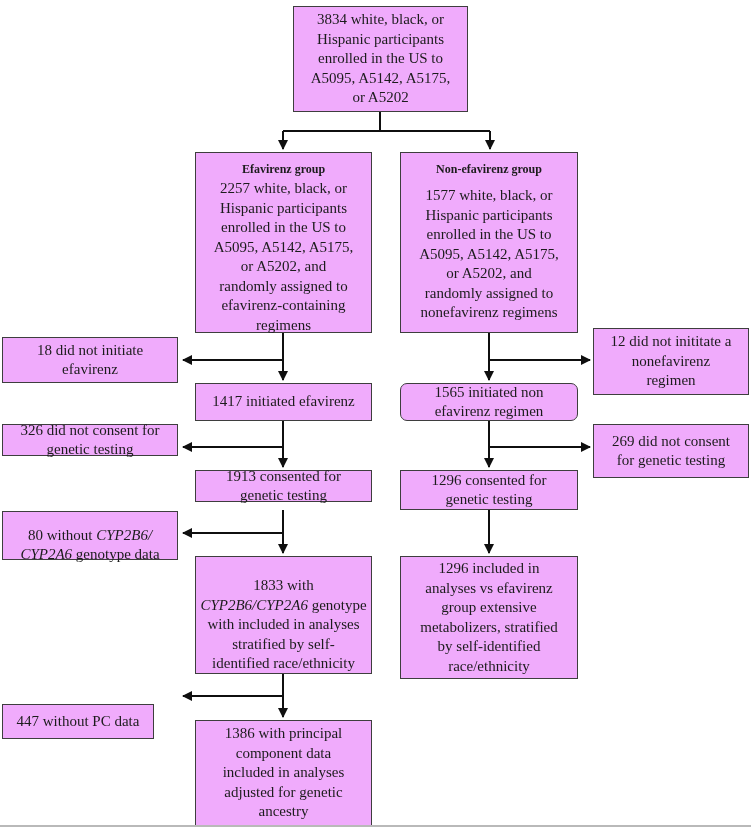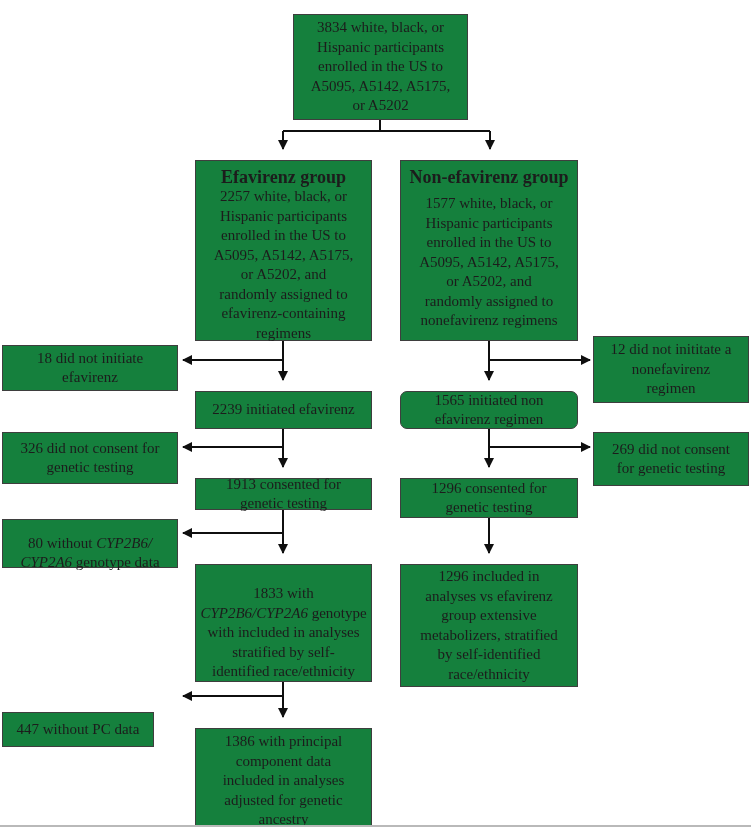--- a/index.html
+++ b/index.html
@@ -17,40 +17,39 @@
   #connectors {
     position: absolute;
     left: 0; top: 0;
     width: 751px; height: 827px;
     pointer-events: none;
   }
   .box {
     position: absolute;
     box-sizing: border-box;
     border: 1.6px solid #3e3e3e;
-    background: #15803d;
+    background: #f0abfc;
     display: flex;
     align-items: center;
     justify-content: center;
     text-align: center;
     white-space: pre-line;
     font-size: 15px;
     line-height: 19.5px;
     padding: 2px 4px;
-    margin-top: 8px;
   }
   .box .inner { white-space: pre-line; }
   .branch {
     flex-direction: column;
     justify-content: flex-start;
     padding-top: 6px;
   }
   .branch .box-header {
     font-weight: bold;
-    font-size: 18px;
+    font-size: 12px;
     line-height: 20px;
   }
   .branch .box-body {
     flex: 1;
     display: flex;
     align-items: center;
     justify-content: center;
   }
   .gene { font-style: italic; }
   line { stroke: #0f0f0f; stroke-width: 2; }
@@ -113,23 +112,23 @@
 enrolled in the US to
 A5095, A5142, A5175,
 or A5202, and
 randomly assigned to
 nonefavirenz regimens</div>
   </div>
 
   <div class="box" style="left:2px; top:337px; width:176px; height:46px;">18 did not initiate
 efavirenz</div>
 
-  <div class="box" style="left:195px; top:383px; width:177px; height:38px;">2239 initiated efavirenz</div>
+  <div class="box" style="left:195px; top:383px; width:177px; height:38px;">1417 initiated efavirenz</div>
 
-  <div class="box" style="left:2px; top:424px; width:176px; height:52px;">326 did not consent for
+  <div class="box" style="left:2px; top:424px; width:176px; height:32px;">326 did not consent for
 genetic testing</div>
 
   <div class="box" style="left:195px; top:470px; width:177px; height:32px;">1913 consented for
 genetic testing</div>
 
   <div class="box" style="left:2px; top:511px; width:176px; height:49px;">
     <div class="inner">
       <span>80 without </span><span class="gene">CYP2B6/
 CYP2A6</span><span> genotype data</span>
     </div>

